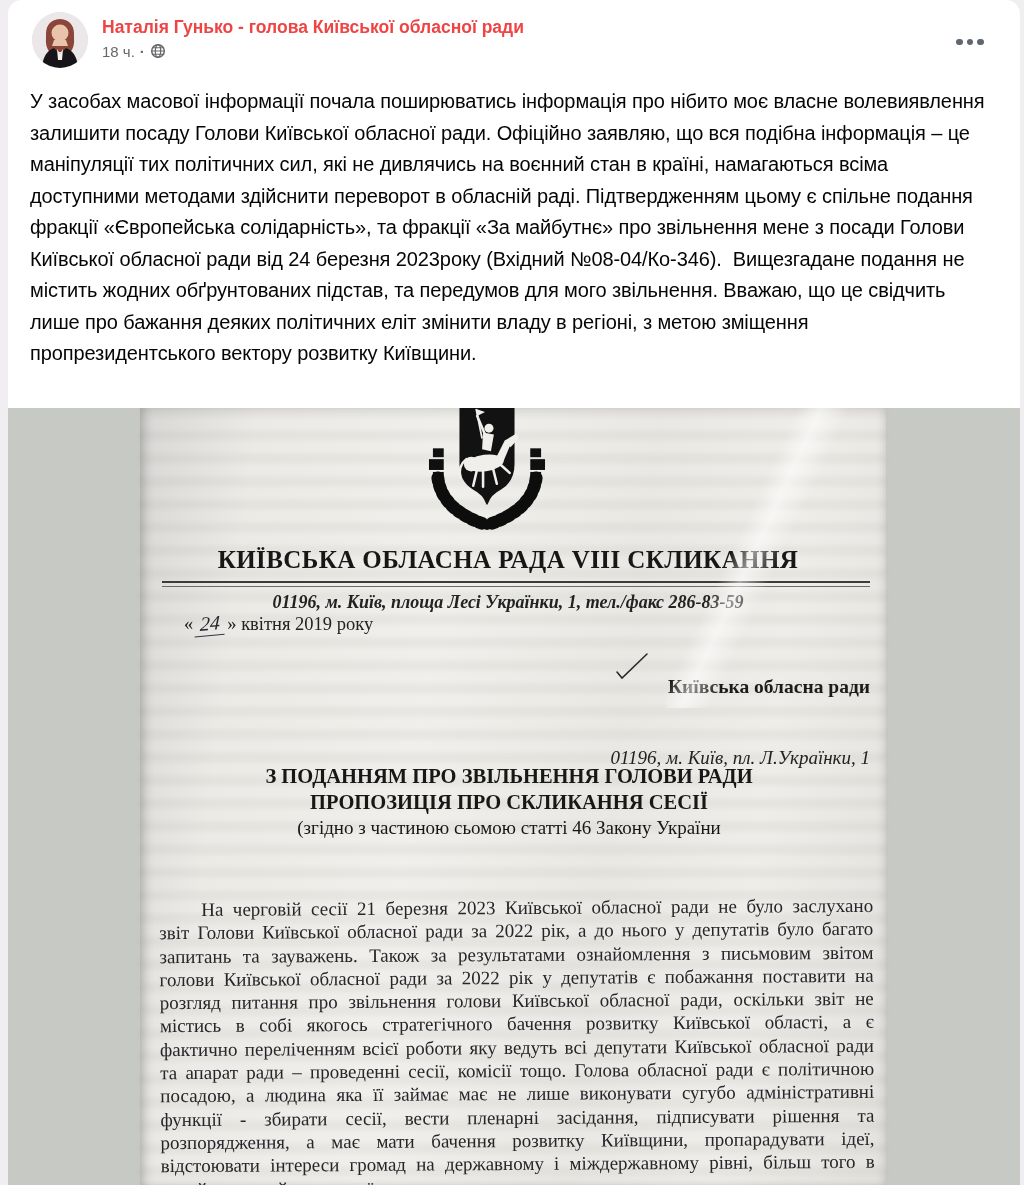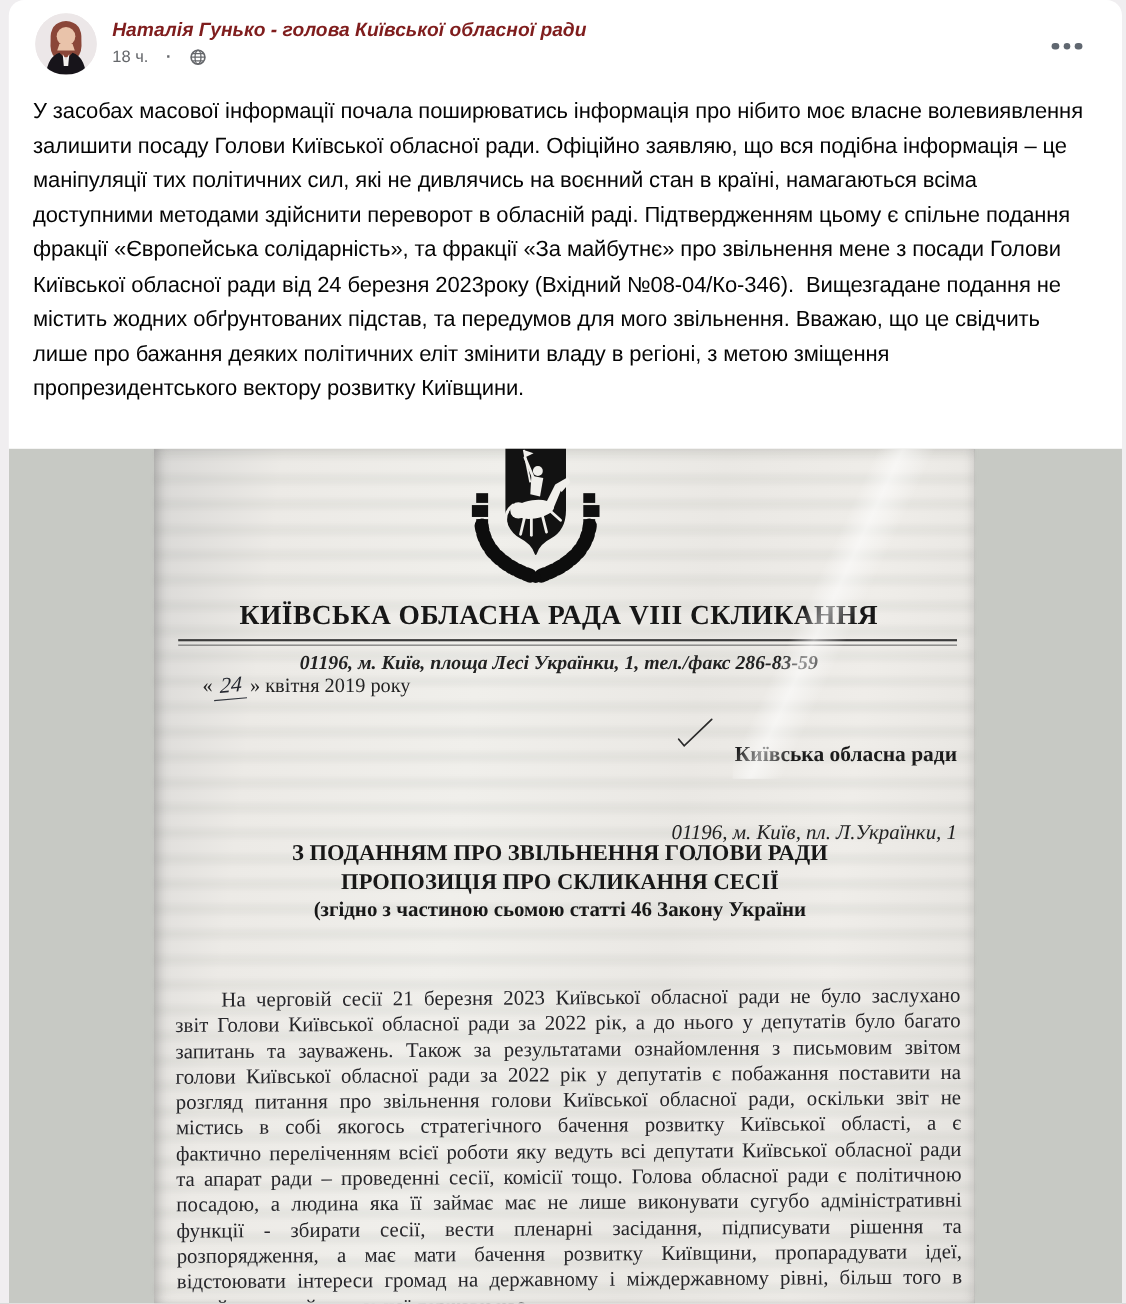--- a/index.html
+++ b/index.html
@@ -13,22 +13,22 @@
     position:absolute;left:8px;top:0;width:1012px;height:1185px;
     background:#ffffff;border-radius:14px 14px 0 0;overflow:hidden;
   }
   
   .header{display:flex;gap:14px;padding:12px 20px 0 24px;align-items:flex-start;}
   .avatar{
     width:56px;height:56px;border-radius:50%;overflow:hidden;flex:0 0 auto;
     background:#ece7e8;cursor:pointer;
   }
   .h-col{padding-top:4px;}
-  .author{font-size:17.5px;font-weight:bold;color:#7f1d1d;line-height:22px;cursor:pointer;font-style:italic;}
-  .meta{display:flex;align-items:flex-end;gap:16px;margin-top:5px;color:#65676b;font-size:15px;}
+  .author{font-size:17.5px;font-weight:bold;color:#ef4444;line-height:22px;cursor:pointer;}
+  .meta{display:flex;align-items:flex-start;gap:5px;margin-top:5px;color:#65676b;font-size:15px;}
   .meta .dot-sep{font-weight:bold;}
   .more-btn{
     position:absolute;top:24px;right:30px;width:40px;height:36px;
     display:flex;align-items:center;justify-content:center;gap:4px;
     border:none;background:transparent;cursor:pointer;border-radius:8px;
   }
   .more-btn i{width:6.5px;height:6.5px;border-radius:50%;background:#606770;display:block;}
   
   .post-text{
     margin:18px 31px 0 22px;
@@ -75,21 +75,21 @@
     display:inline-block;font-size:20px;font-style:italic;color:#23262e;
     transform:rotate(-5deg) skewX(-7deg);border-bottom:1.4px solid #30343c;
     padding:0 5px;margin:0 2px;
   }
   .checkmark{position:absolute;left:472px;top:243px;}
   .recipient{position:absolute;top:266px;right:16px;text-align:right;line-height:1.32;}
   .recipient .r-name{font-weight:bold;font-size:19.5px;color:#1b1b1b;}
   .recipient .r-addr{font-style:italic;font-size:19px;color:#222;margin-top:45px;}
   .doc-title{position:absolute;top:356px;left:0;right:8px;text-align:center;line-height:25.5px;color:#171717;}
   .doc-title .t-bold{font-weight:bold;font-size:20.5px;}
-  .doc-title .t-sub{font-size:19px;font-weight:bold;}
+  .doc-title .t-sub{font-size:19px;font-weight:normal;}
   .doc-body{
     position:absolute;top:488px;left:20px;right:12px;
     font-size:19px;line-height:23.3px;color:#26262a;
     transform:rotate(-0.35deg);
   }
   .dl{text-align:justify;text-align-last:justify;}
   .dl.first{text-indent:42px;}
   .dl.last{text-align-last:left;}
 </style>
 </head>

